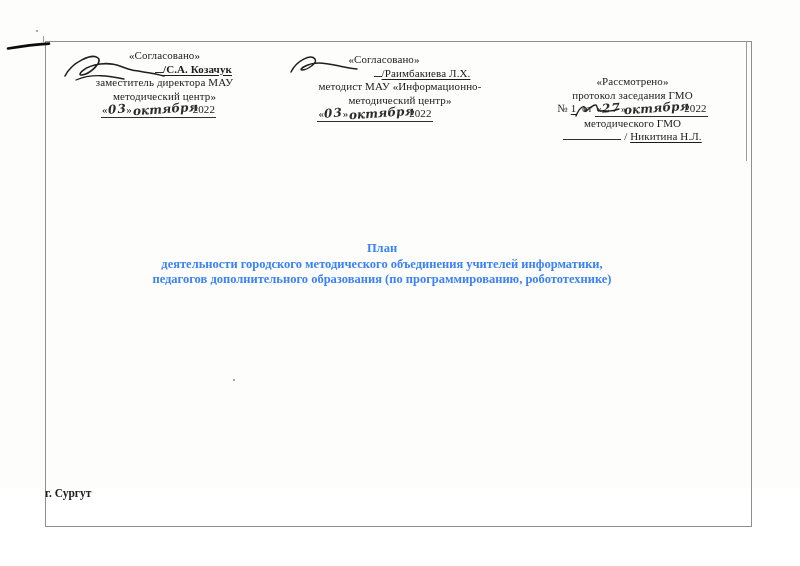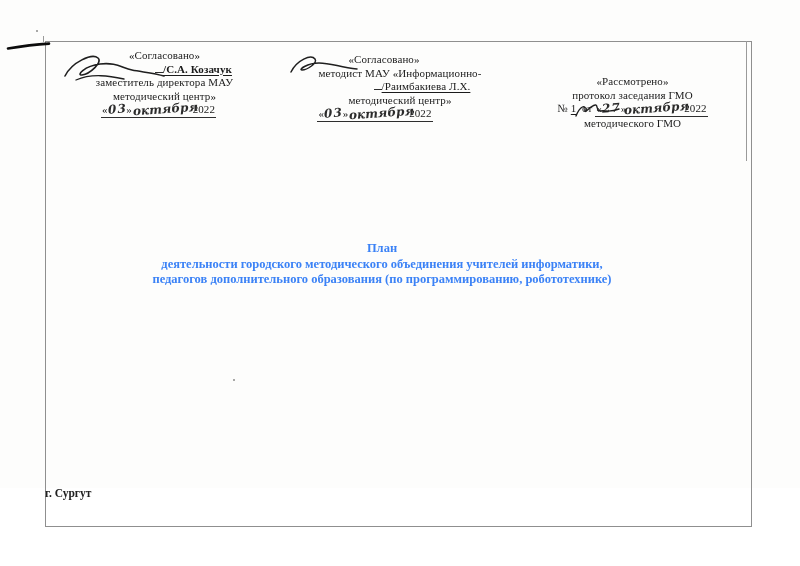--- a/index.html
+++ b/index.html
@@ -79,40 +79,43 @@
       <span class="date-wrap"><span>«</span><span class="hw">03</span><span>»</span> <span class="hw month">октября</span><span>2022</span></span>
     </div>
   </div>
   <svg class="sig" style="left:62px; top:52px;" width="105" height="30" viewBox="0 0 105 30">
     <path d="M3,24 C10,10 30,1 36,6 C41,10 28,22 20,23 C14,24 22,14 38,12 C54,10 60,16 70,18 C80,20 92,21 102,24" stroke-width="1.6"></path>
     <path d="M14,28 C30,21 48,24 62,27" stroke-width="1.3"></path>
   </svg>
 
   <div class="block" style="left:295px; top:53px; width:210px;">
     <div class="b-line shift-left-16">«Согласовано»</div>
+    <div class="b-line name-line-mid"><span class="blank-ul" style="width:8px;"></span><span class="name-underline">/Раимбакиева Л.Х.</span></div>
     <div class="b-line">методист МАУ «Информационно-</div>
-    <div class="b-line name-line-mid"><span class="blank-ul" style="width:8px;"></span><span class="name-underline">/Раимбакиева Л.Х.</span></div>
     <div class="b-line">методический центр»</div>
     <div class="b-line shift-left-25">
       <span class="date-wrap"><span>«</span><span class="hw">03</span><span>»</span> <span class="hw month">октября</span><span>2022</span></span>
     </div>
   </div>
   <svg class="sig" style="left:289px; top:52px;" width="70" height="26" viewBox="0 0 70 26">
     <path d="M2,20 C8,8 22,2 26,7 C29,11 18,18 13,18 C9,18 18,11 30,11 C42,11 50,15 68,17" stroke-width="1.5"></path>
   </svg>
 
   <div class="block" style="left:540px; top:54px; width:185px;margin-top:21px;">
     <div class="b-line">«Рассмотрено»</div>
     <div class="b-line">протокол заседания ГМО</div>
     <div class="b-line">
       <span>№</span>&nbsp;<span class="name-underline">1</span>&nbsp;
       <span>от</span>
       <span class="date-wrap"><span>«</span><span class="hw">27</span><span>»</span><span class="hw month">октября</span><span>2022</span></span>
     </div>
     <div class="b-line">методического ГМО</div>
+    <div class="b-line">
+      <span class="blank-ul" style="width:58px;"></span>&nbsp;<span>/</span>&nbsp;<span class="name-underline">Никитина Н.Л.</span>
+    </div>
   </div>
   <svg class="sig" style="left:571px; top:100px;" width="52" height="22" viewBox="0 0 52 22">
     <path d="M5,16 C9,6 15,4 14,10 C13,15 19,6 24,5 C27,4 25,12 30,11 C34,10 38,13 48,9" stroke-width="1.4"></path>
   </svg>
 
   <div class="title-block">
     <div>План</div>
     <div>деятельности городского методического объединения учителей информатики,</div>
     <div>педагогов дополнительного образования (по программированию, робототехнике)</div>
   </div>

